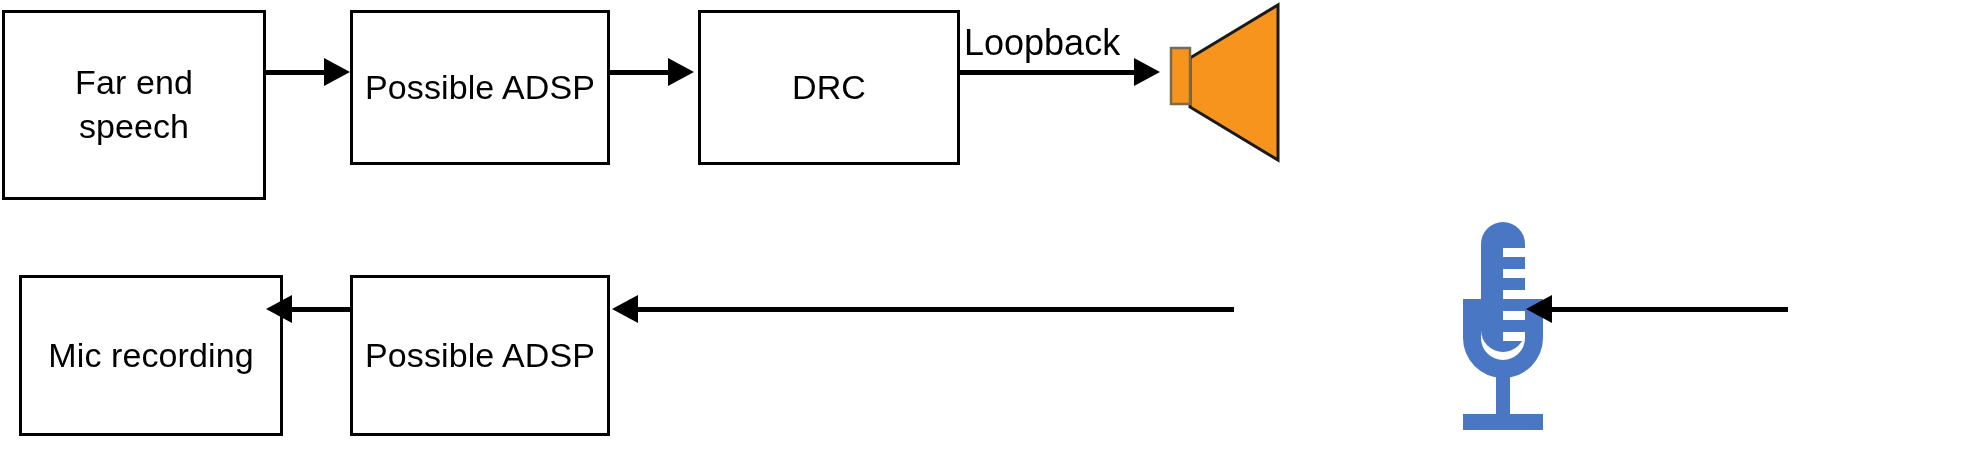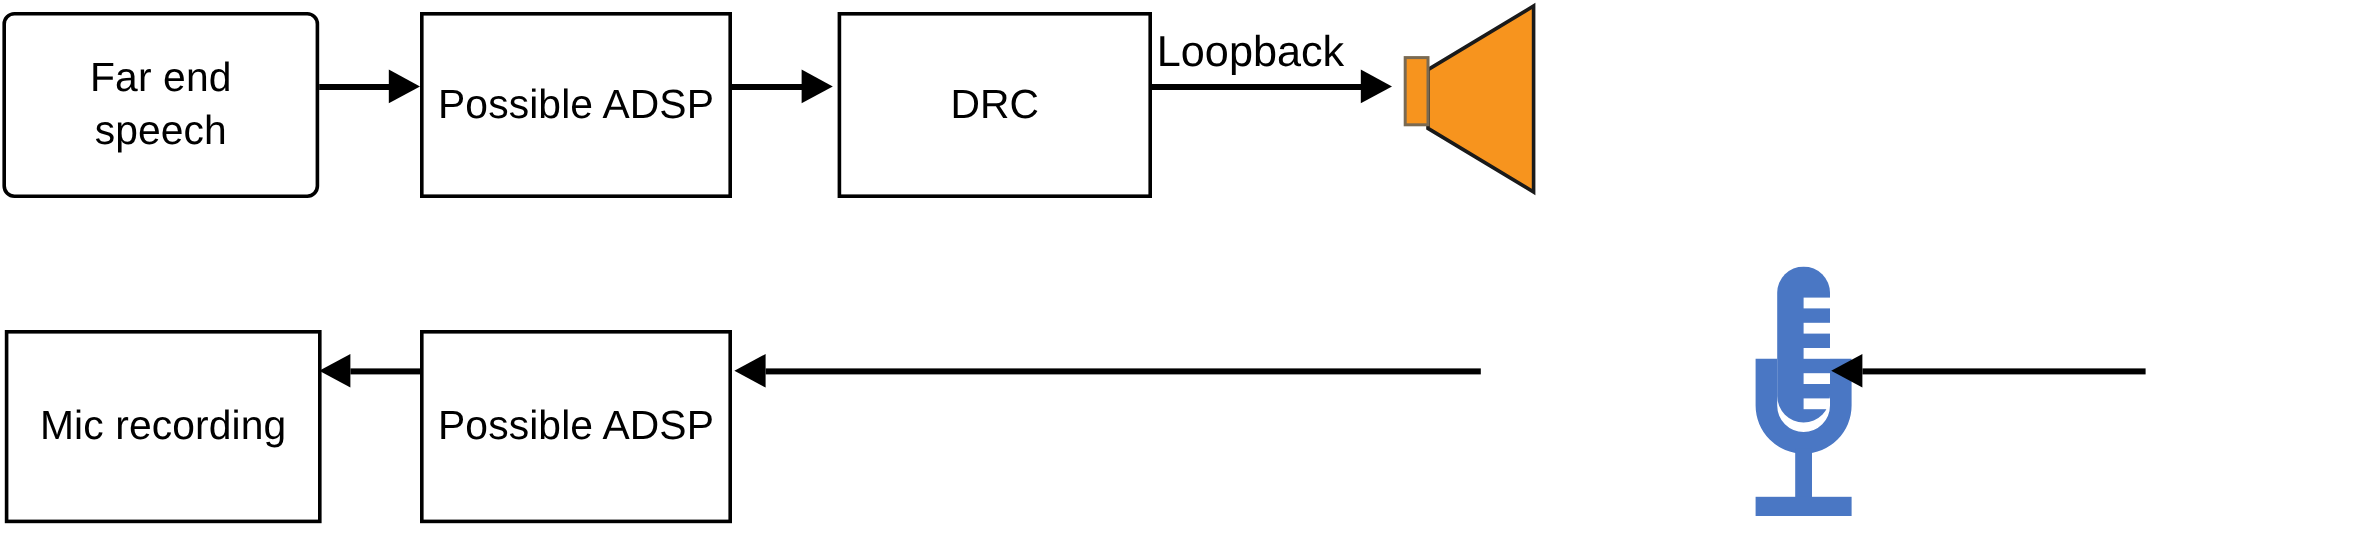--- a/index.html
+++ b/index.html
@@ -33,26 +33,26 @@
   .box .box-label {
     font-size: 34px;
     line-height: 1.28;
     color: #000000;
     white-space: pre-line;
     font-weight: 400;
     letter-spacing: 0.1px;
   }
 
   
-  #box-far-end-speech { left: 2px;   top: 10px;  width: 264px; height: 155px; border-radius: 10px; }
+  #box-far-end-speech { left: 2px;   top: 10px;  width: 264px; height: 190px; }
   #box-adsp-top       { left: 350px; top: 10px;  width: 260px; height: 155px; }
   #box-drc            { left: 698px; top: 10px;  width: 262px; height: 155px; }
 
   
-  #box-mic-recording  { left: 4px;    top: 275px; width: 264px; height: 161px; }
+  #box-mic-recording  { left: 19px;    top: 275px; width: 264px; height: 161px; }
   #box-adsp-bottom    { left: 350px;  top: 275px; width: 260px; height: 161px; }
   #box-near-end-speech{ left: 1308px; top: 275px; width: 671px; height: 161px; }
 
   
   .hline {
     position: absolute;
     height: 5px;
     background: #000000;
   }
   .arrowhead {

